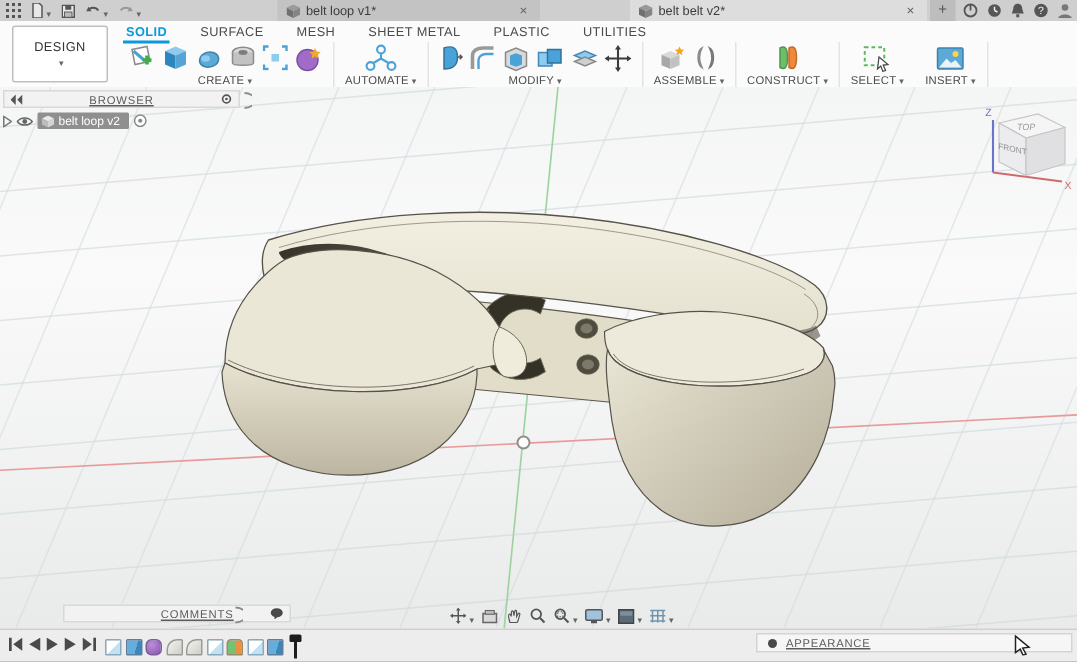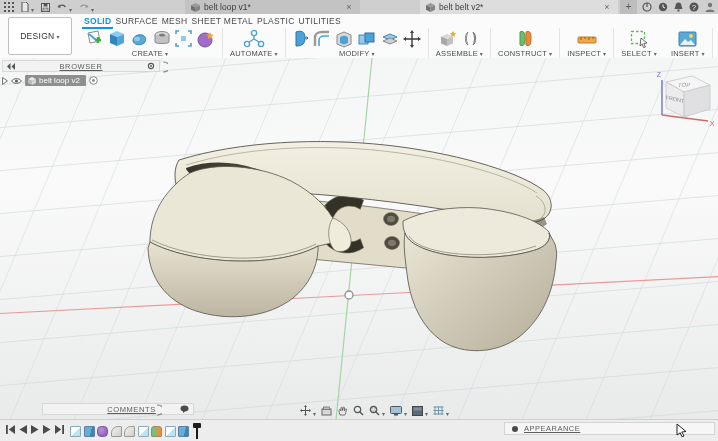--- a/index.html
+++ b/index.html
@@ -20,23 +20,23 @@
   .tab-close::after{content:"×";}
   .new-tab{position:absolute;left:620px;top:0;width:17px;height:14px;background:#bdbdbd;
            color:#555;font-size:10px;text-align:center;line-height:13px;}
   .new-tab::after{content:"+";}
   .tb-right{position:absolute;right:3px;top:1px;display:flex;align-items:center;gap:6px;height:12px;}
   
   .toolbar{position:absolute;left:0;top:14px;width:718px;height:44px;background:#fbfbfb;
            border-bottom:1px solid #d2d2d2;display:flex;}
   .design-btn{margin:3px 4px 3px 8px;width:62px;border:1px solid #bfbfbf;border-radius:2px;
               background:#fff;display:flex;align-items:center;justify-content:center;
-              font-size:8.5px;color:#333;letter-spacing:.3px;}
+              font-size:8.5px;color:#333;letter-spacing:.3px;flex-direction:column;}
   .ribbon{display:flex;flex-direction:column;flex:1;}
-  .ribbon-tabs{display:flex;margin:3px 0 0 6px;font-size:8.5px;color:#4a4a4a;
+  .ribbon-tabs{display:flex;gap:18px;margin:3px 0 0 6px;font-size:8.5px;color:#4a4a4a;
                letter-spacing:.3px;height:11px;align-items:center;}
   .ribbon-tabs .rtab{padding:0 2px 1px 2px;border-bottom:2px solid transparent;white-space:nowrap;}
   .ribbon-tabs .rtab.active{color:var(--accent);border-bottom:2px solid var(--accent);font-weight:bold;}
   .ribbon-groups{display:flex;height:30px;margin-left:2px;}
   .grp{display:flex;flex-direction:column;align-items:center;justify-content:flex-start;
        padding:0 7px;border-right:1px solid #e4e4e4;}
   .grp-icons{display:flex;align-items:center;gap:4px;height:21px;}
   .grp-label{font-size:7.5px;color:#4a4a4a;margin-top:0;display:flex;align-items:center;letter-spacing:.2px;}
   
   .viewport{position:absolute;left:0;top:58px;width:718px;height:361px;
@@ -303,32 +303,20 @@
                 <path d="M3 3 C6 1.5 8 2.5 8 9.5 C8 16.5 6 17.5 3 16 Z" fill="#6abf69" stroke="#4e9550"></path>
                 <path d="M9 3 C12 1.5 14 2.5 14 9.5 C14 16.5 12 17.5 9 16 Z" fill="#f0883b" stroke="#c26a27"></path>
               </svg>
           </div>
           <div class="grp-label">
               <span>CONSTRUCT</span>
               <span class="dd"></span>
             </div>
         </div>
 
-        <div class="grp">
-          <div class="grp-icons">
-            <svg width="20" height="16">
-                <rect x="1" y="6" width="18" height="6" rx="1" fill="#f0a84b" stroke="#c07f2a"></rect>
-                <path d="M4 6 v3 M8 6 v2 M12 6 v3 M16 6 v2" stroke="#8a5e1d"></path>
-              </svg>
-          </div>
-          <div class="grp-label">
-              <span>INSPECT</span>
-              <span class="dd"></span>
-            </div>
-        </div>
 
         <div class="grp" style="border-right:none">
           <div class="grp-icons">
             <svg width="19" height="18">
                 <g fill="none" stroke="#5cb85c" stroke-width="1.3" stroke-dasharray="2.5,2">
                   <rect x="1.5" y="1.5" width="13" height="12"></rect>
                 </g>
                 <path d="M11 8 L17 13 L13.8 13.4 L15.4 17 L13.6 17.6 L12.2 14 L10 16 Z" fill="#fff" stroke="#444" stroke-width=".8"></path>
               </svg>
           </div>

